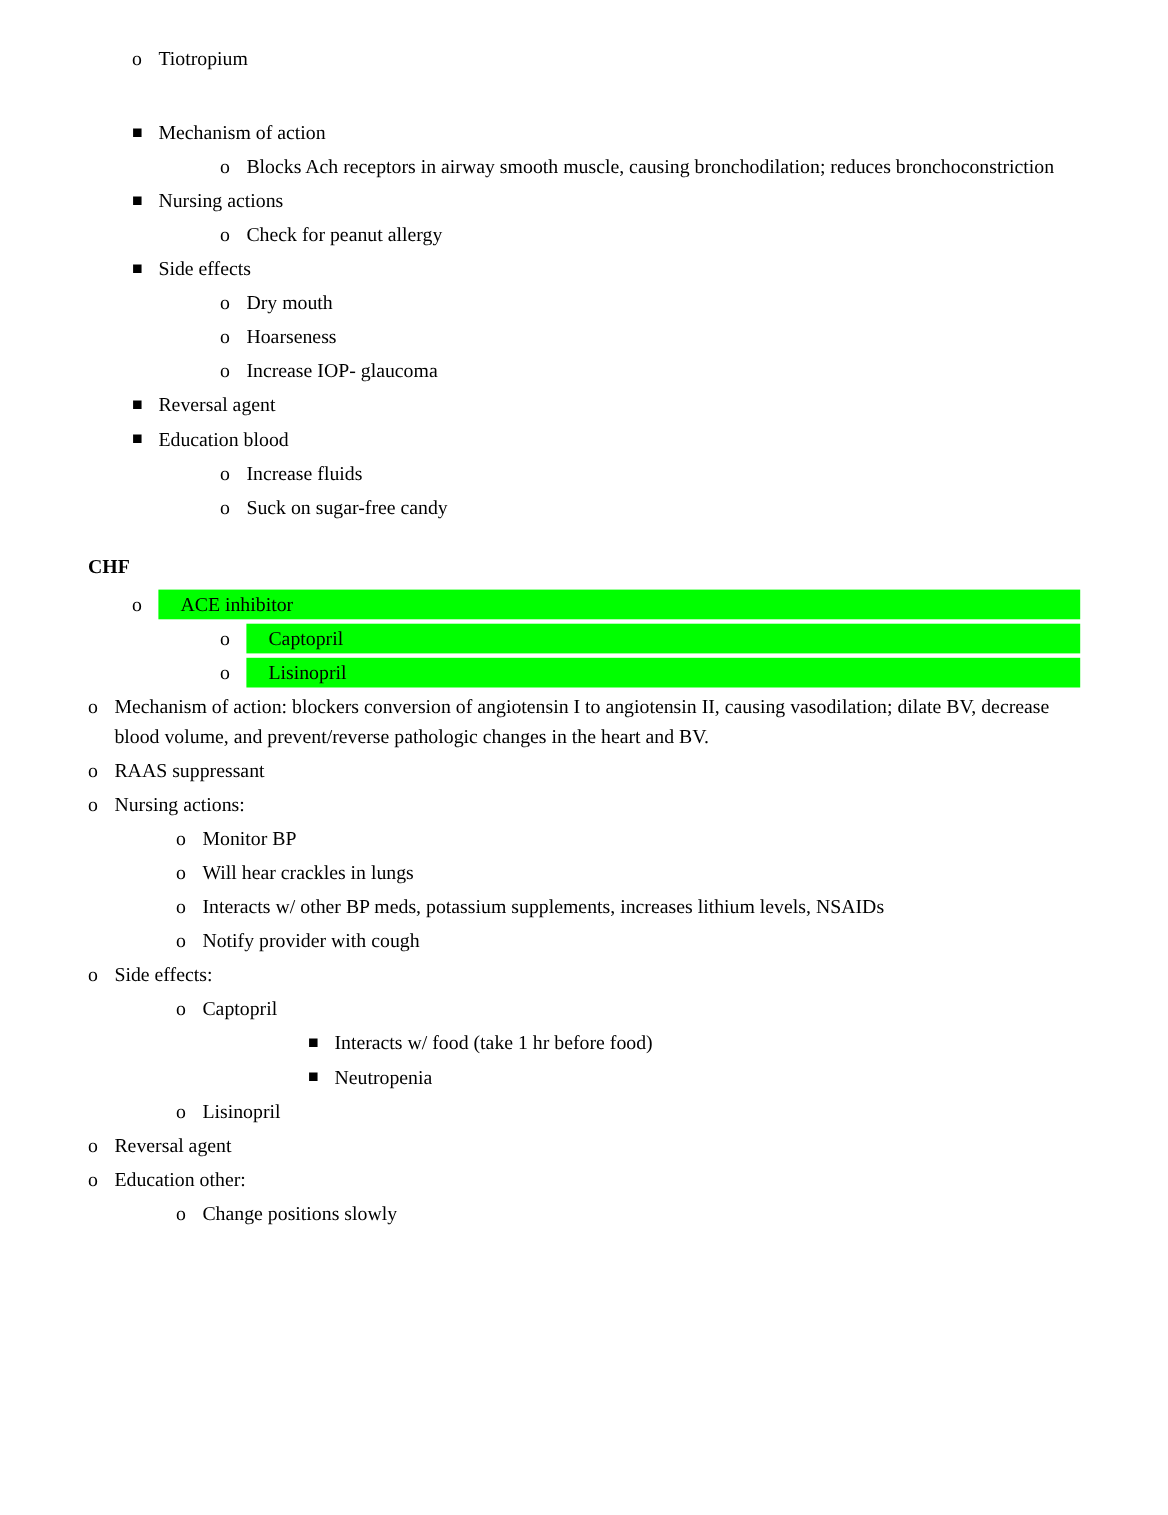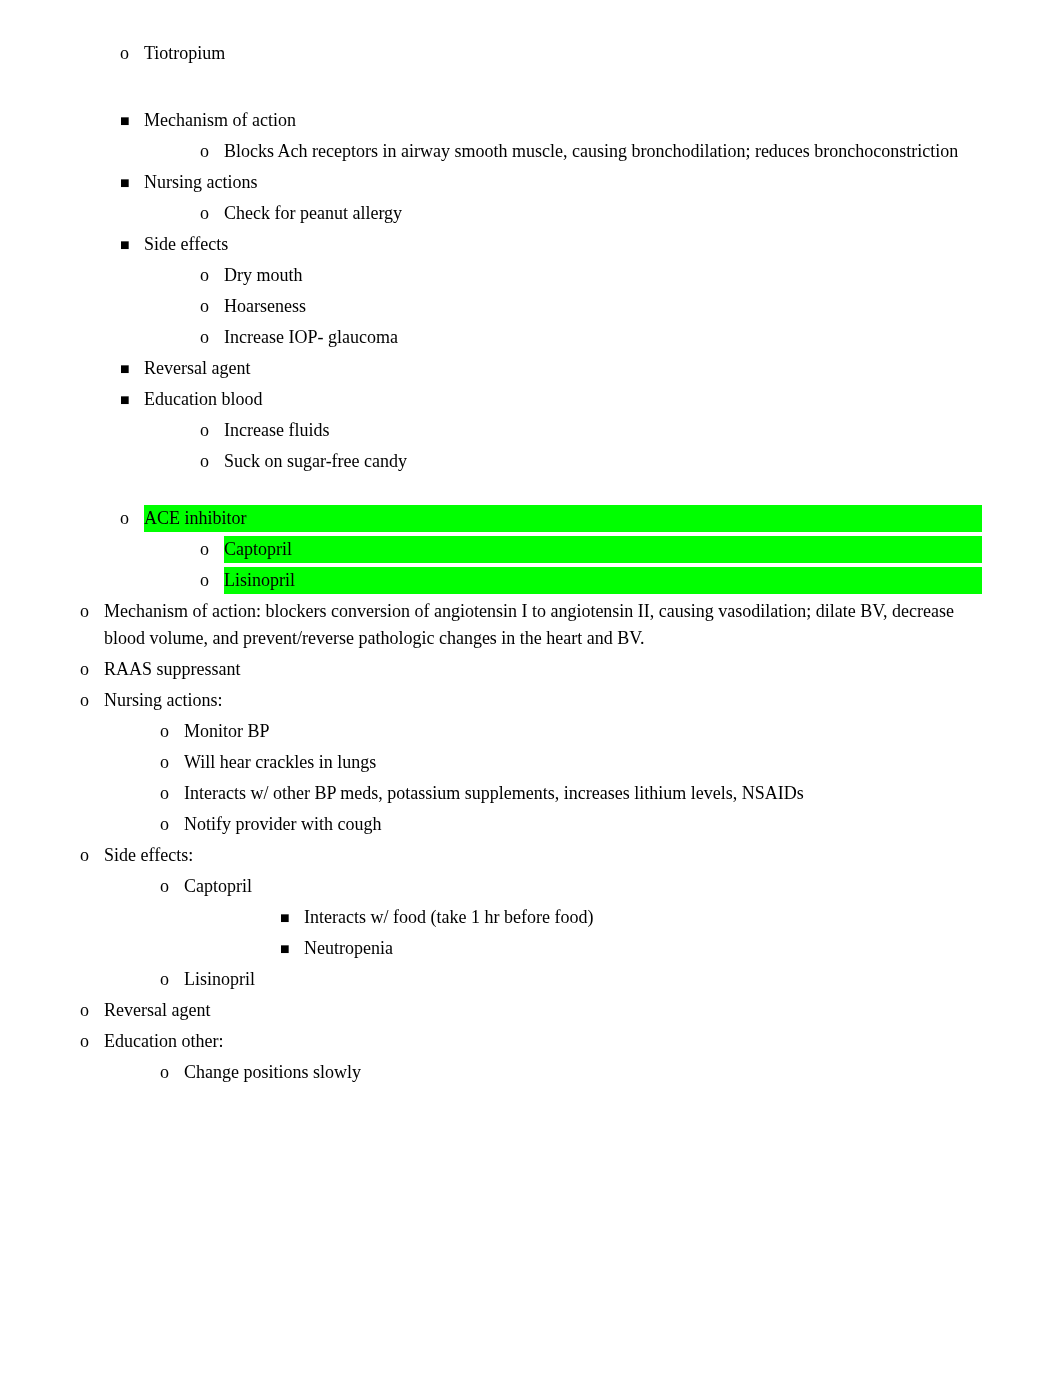--- a/index.html
+++ b/index.html
@@ -58,20 +58,21 @@
       font-size: 16px;
       padding-top: 2px;
     }
 
     .item-text {
       flex: 1;
     }
 
     .highlight-green {
       background-color: #00ff00;
+      padding-left: 20px;
     }
 
     .tiotropium-section {
       margin-bottom: 30px;
     }
 
     .chf-header {
       font-size: 18px;
       font-weight: bold;
       margin-top: 20px;
@@ -165,20 +166,21 @@
         </div>
         <div class="list-item">
           <span class="bullet-o">o</span>
           <span class="item-text">Suck on sugar-free candy</span>
         </div>
       </div>
     </div>
   </div>
 
   <div class="section">
+    <div class="chf-header">CHF</div>
 
     <div class="indent-1">
       <div class="list-item">
         <span class="bullet-o">o</span>
         <span class="item-text highlight-green">ACE inhibitor</span>
       </div>
       <div class="indent-2">
         <div class="list-item">
           <span class="bullet-o">o</span>
           <span class="item-text highlight-green">Captopril</span>

